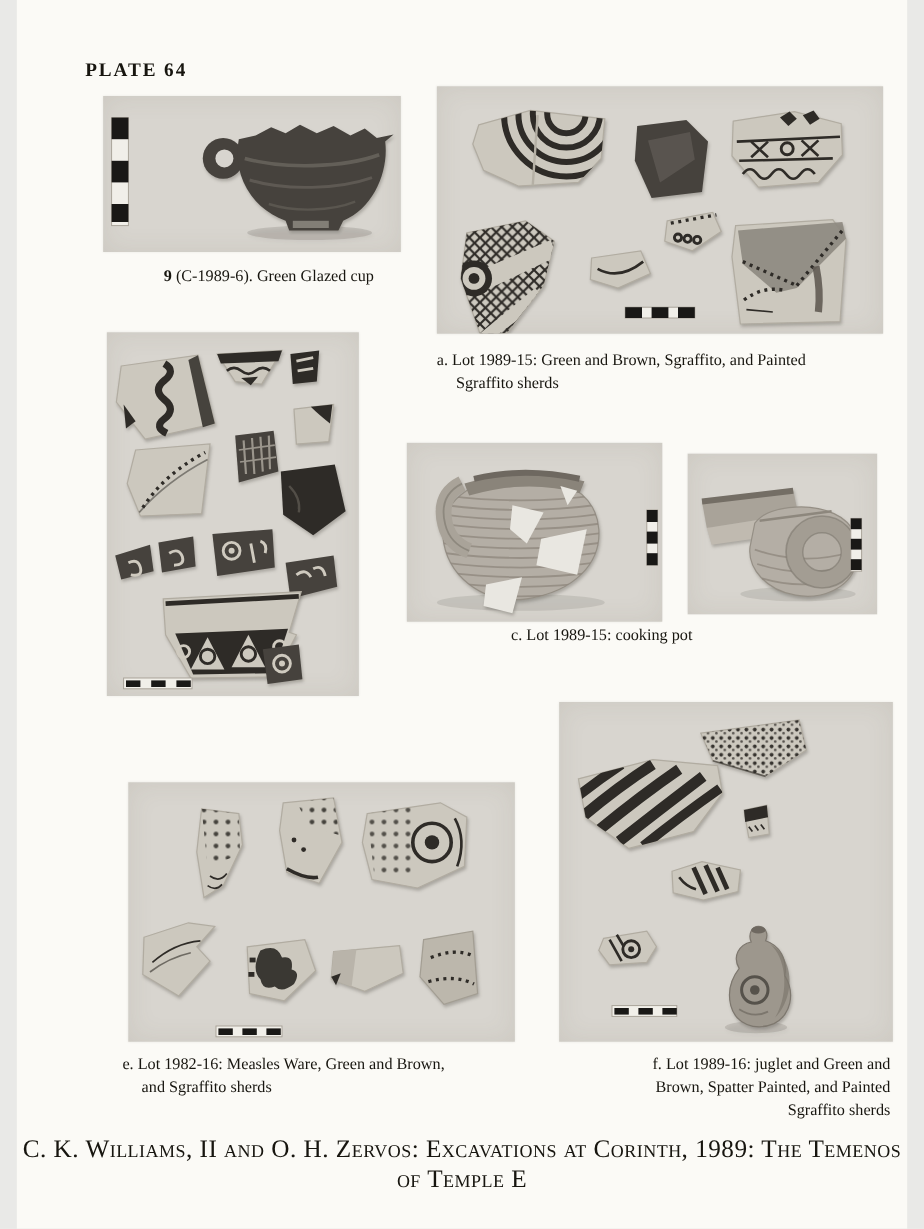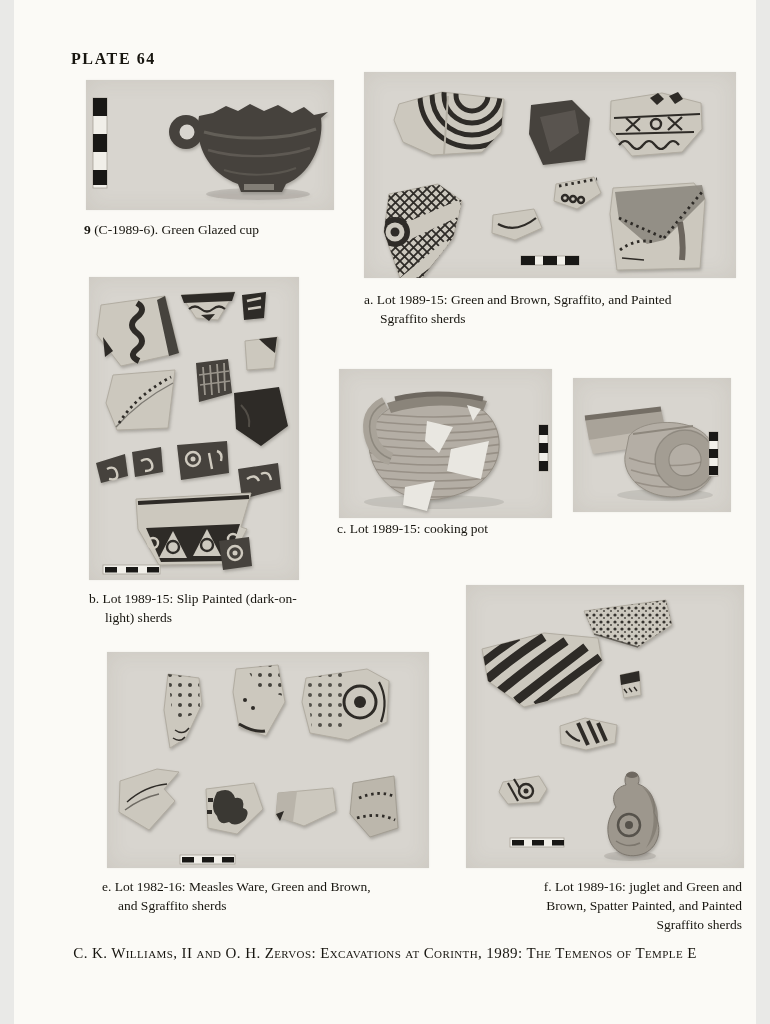--- a/index.html
+++ b/index.html
@@ -20,21 +20,21 @@
     background:var(--photo-bg,#d8d5cf);
     box-shadow:inset 0 0 22px rgba(95,85,70,.10), 0 0 2px rgba(0,0,0,.07);
   }
   .photo svg{display:block;width:100%;height:100%;}
   .caption{
     position:absolute;font-size:13.5px;line-height:19px;
   }
   .hang{padding-left:16px;text-indent:-16px;white-space:pre-line;}
   .footer{
     position:absolute;left:0;right:0;top:945px;text-align:center;
-    font-variant:small-caps;font-size:15px;letter-spacing:.4px;
+    font-variant:small-caps;font-size:21px;letter-spacing:.4px;
   }
   
   .sl{fill:var(--sherd-light,#ccc8be);stroke:#b1aca1;stroke-width:1;}
   .slf{fill:var(--sherd-light,#ccc8be);}
   .sd{fill:var(--decor-dark,#2e2b27);}
   .sg{fill:var(--glaze-dark,#46423d);}
   .clay{fill:var(--clay,#b4aea5);stroke:#958f85;stroke-width:1;}
   .sw{fill:var(--scale-white,#f1efe9);stroke:#a8a298;stroke-width:.8;}
   .sb{fill:var(--scale-black,#191816);}
   .hole{fill:#e9e7e1;}
@@ -68,21 +68,21 @@
         <circle cx="100" cy="52" r="17" class="sg"></circle>
         <circle cx="101" cy="52" r="7.5" fill="var(--photo-bg)"></circle>
         <path class="sg" d="M113,36 C108,62 120,92 152,104 L155,112 L196,112 L200,104 C226,93 238,62 235,38 L242,32 L228,35 L218,27 L206,33 L192,25 L178,31 L164,24 L152,31 L140,26 L127,33 Z"></path>
         <path d="M118,52 C150,61 200,60 230,49" stroke="#6e6962" stroke-width="3" fill="none" opacity=".75"></path>
         <path d="M122,70 C152,79 196,78 224,68" stroke="#6e6962" stroke-width="2.4" fill="none" opacity=".6"></path>
         <path d="M138,90 C160,97 190,96 210,88" stroke="#6e6962" stroke-width="2" fill="none" opacity=".5"></path>
         <rect x="158" y="104" width="30" height="6" fill="#8d8880" opacity=".85"></rect>
       </g>
     </svg>
   </figure>
-  <div class="caption" style="left:70px;top:220px;width:280px;">
+  <div class="caption" style="left:70px;top:220px;width:280px;text-align:center;">
     <b>9</b><span> (C-1989-6). Green Glazed cup</span>
   </div>
 
   <figure class="photo" style="left:350px;top:72px;width:372px;height:206px;margin:0;">
     <svg viewBox="0 0 372 206">
       <defs>
         <clipPath id="a1c">
             <polygon points="35,32 78,20 140,27 137,60 118,80 68,83 39,70 30,48"></polygon>
           </clipPath>
         <clipPath id="a4c">
@@ -231,22 +231,20 @@
         <circle cx="146" cy="276" r="2.5" fill="#cfcabf"></circle>
       </g>
       <g>
         <rect x="14" y="288" width="57" height="9" class="sw"></rect>
         <rect x="16" y="290" width="12" height="5.5" class="sb"></rect>
         <rect x="37" y="290" width="12" height="5.5" class="sb"></rect>
         <rect x="58" y="290" width="12" height="5.5" class="sb"></rect>
       </g>
     </svg>
   </figure>
-  <div class="caption hang" style="left:75px;top:589px;width:280px;">b. Lot 1989-15: Slip Painted (dark-on-
-light) sherds</div>
 
   <figure class="photo" style="left:325px;top:369px;width:213px;height:149px;margin:0;">
     <svg viewBox="0 0 213 149">
       <defs>
         <clipPath id="c-body">
             <path d="M30,78 C28,50 52,30 92,28 C132,26 158,44 160,72 C162,100 140,124 100,130 C62,135 33,110 30,78 Z"></path>
           </clipPath>
       </defs>
       <ellipse cx="95" cy="133" rx="70" ry="7" fill="rgba(60,55,48,0.12)"></ellipse>
       <g class="shadowed">
@@ -274,21 +272,21 @@
         <polygon points="128,36 142,40 134,52" class="hole"></polygon>
       </g>
       <g>
         <rect x="200" y="56" width="9" height="46" class="sw"></rect>
         <rect x="200" y="56" width="9" height="10" class="sb"></rect>
         <rect x="200" y="74" width="9" height="10" class="sb"></rect>
         <rect x="200" y="92" width="9" height="10" class="sb"></rect>
       </g>
     </svg>
   </figure>
-  <div class="caption" style="left:323px;top:519px;width:240px;">c. Lot 1989-15: cooking pot</div>
+  <div class="caption" style="left:323px;top:519px;width:240px;text-align:right;">c. Lot 1989-15: cooking pot</div>
 
   <figure class="photo" style="left:559px;top:378px;width:158px;height:134px;margin:0;">
     <svg viewBox="0 0 158 134">
       <ellipse cx="92" cy="117" rx="48" ry="6" fill="rgba(60,55,48,0.12)"></ellipse>
       <g class="shadowed">
         <polygon points="12,40 88,31 92,50 16,62" fill="#a9a399"></polygon>
         <path d="M12,40 L88,31" stroke="#746e65" stroke-width="5" fill="none"></path>
         <polygon points="16,62 92,50 90,66 20,76" fill="#c0bab0"></polygon>
         <path class="clay" d="M56,58 C66,44 100,40 122,50 C140,58 146,76 140,94 C134,112 112,122 90,118 C66,114 50,96 52,78 Z"></path>
         <path class="rib" d="M56,80 q40,14 80,2"></path>

